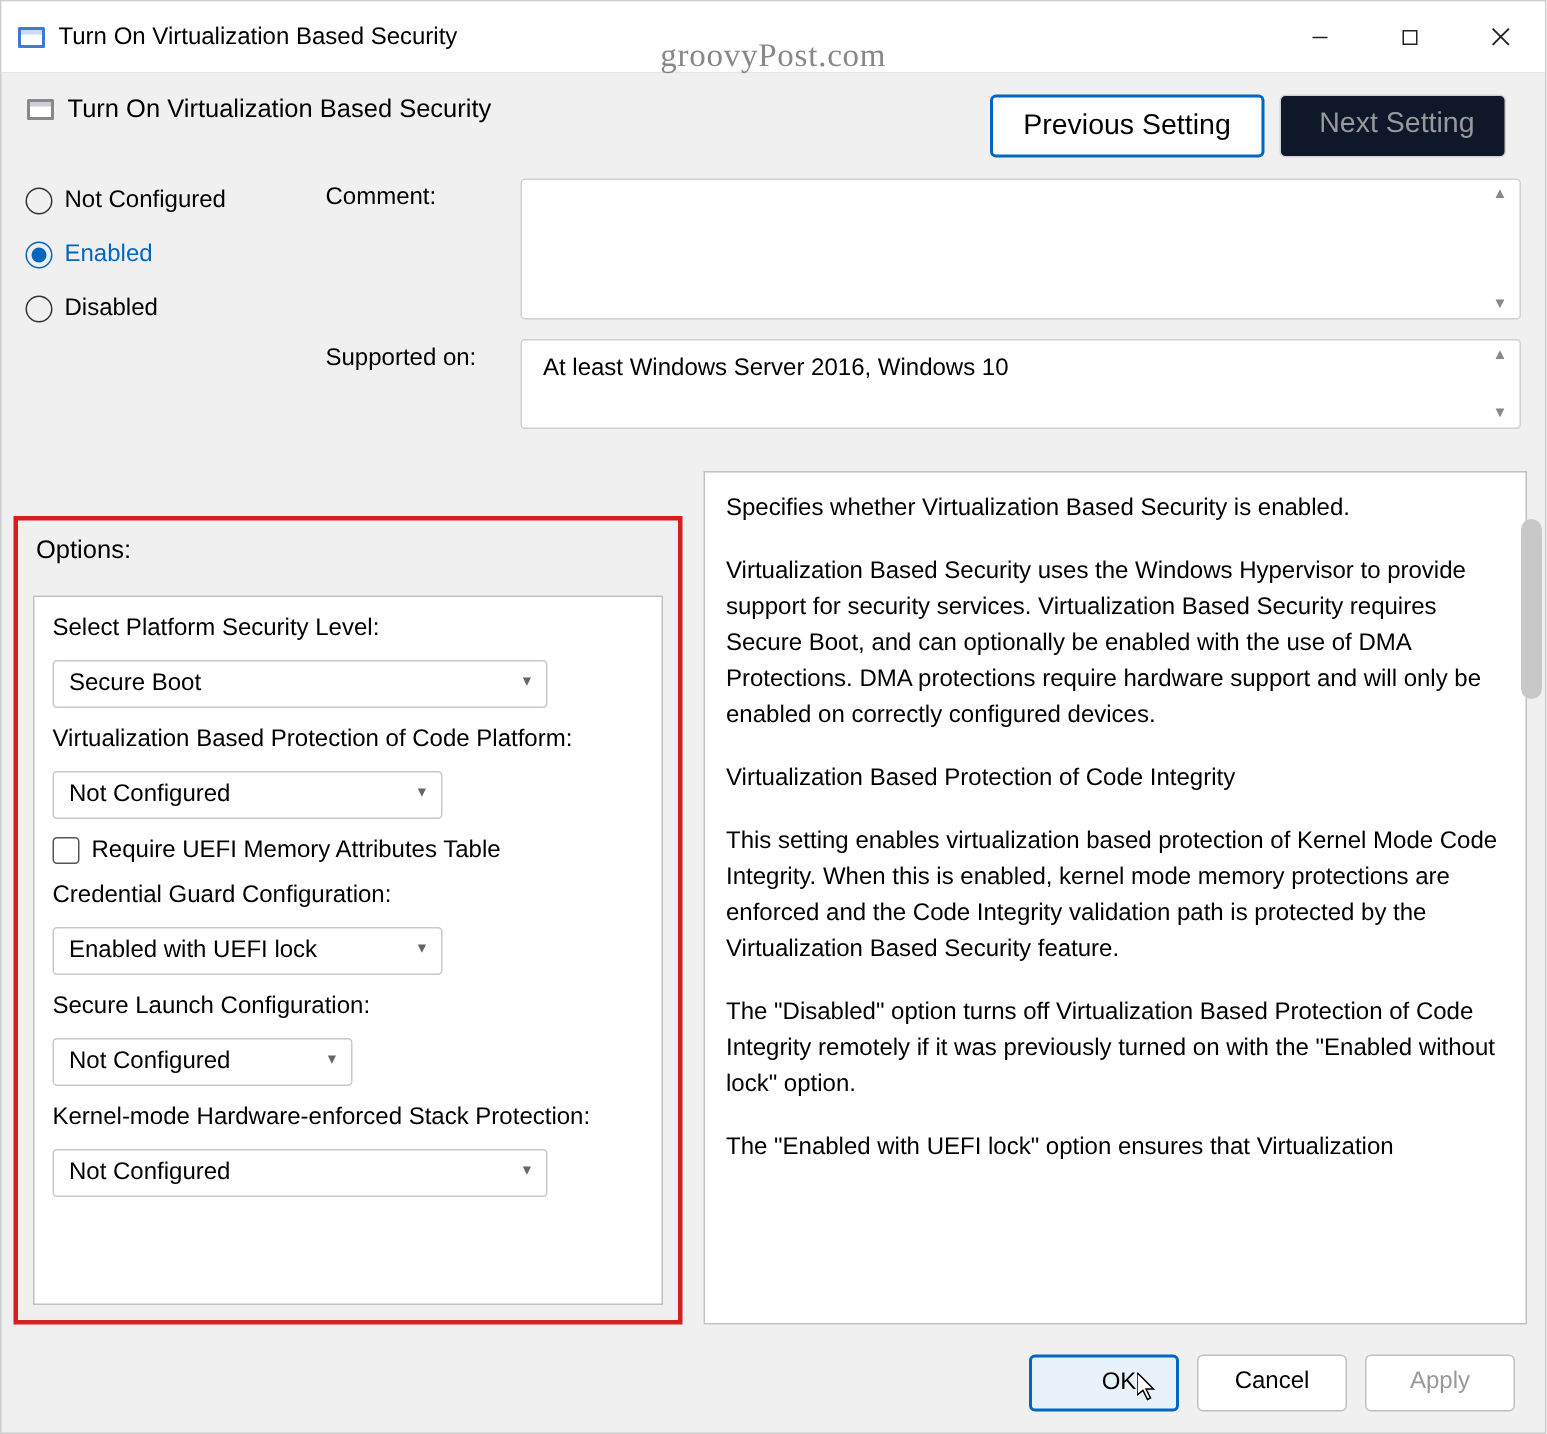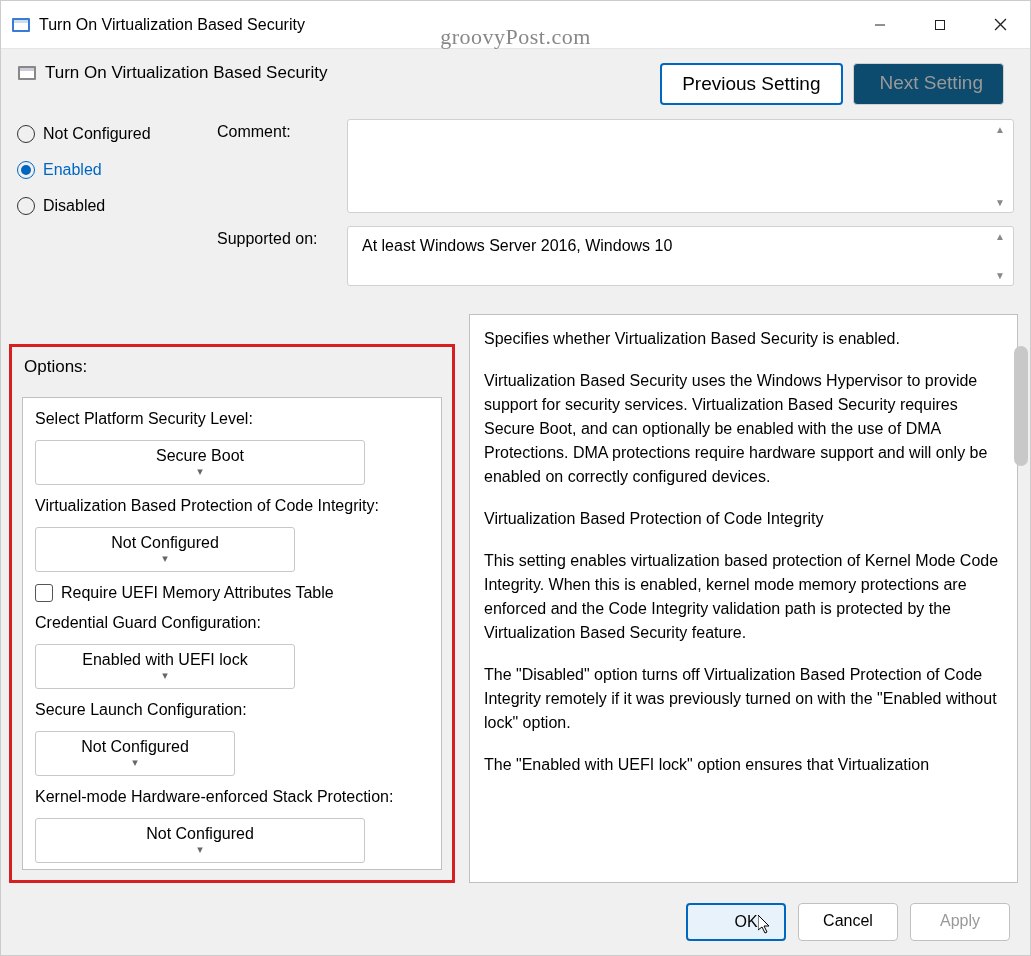--- a/index.html
+++ b/index.html
@@ -11,40 +11,40 @@
 .win-controls { display: flex; align-items: center; height: 100%; }
 .win-btn { width: 60px; height: 100%; display: flex; align-items: center; justify-content: center; }
 .watermark { position: absolute; top: 24px; left: 50%; transform: translateX(-50%); color: #888; font-size: 22px; letter-spacing: 0.5px; pointer-events: none; font-family: Georgia, serif; }
 .header { display: flex; align-items: flex-start; padding: 14px 16px 6px 16px; }
 .header-left { display: flex; align-items: center; gap: 8px; flex: 1; }
 .header-icon { width: 20px; height: 20px; }
 .header-title { font-size: 17px; }
 .nav-buttons { display: flex; gap: 10px; margin-right: 10px; }
 .btn { padding: 8px 20px; background: #fff; border: 1px solid #d0d0d0; border-radius: 4px; font-size: 19px; cursor: pointer; }
 .btn.primary { border: 2px solid #0067c0; }
-.btn.disabled { color: #999; background: #0c4a6e; cursor: default; padding-left: 26px; }
+.btn.disabled { color: #999; background: #0f172a; cursor: default; padding-left: 26px; }
 .config-row { display: flex; padding: 8px 16px 0 16px; }
 .radios { width: 200px; display: flex; flex-direction: column; gap: 18px; padding-top: 6px; }
 .radio-item { display: flex; align-items: center; gap: 8px; font-size: 16px; }
 .radio-circle { width: 18px; height: 18px; border: 1.5px solid #333; border-radius: 50%; display: flex; align-items: center; justify-content: center; }
 .radio-circle.checked { border-color: #0067c0; }
 .radio-dot { width: 10px; height: 10px; background: #0067c0; border-radius: 50%; }
 .radio-label.checked { color: #0067c0; }
 .comment-col { flex: 1; display: flex; flex-direction: column; gap: 13px; }
 .comment-row, .supported-row { display: flex; align-items: flex-start; gap: 10px; }
 .field-label { width: 120px; text-align: left; padding-top: 4px; font-size: 16px; }
 .textbox { flex: 1; background: #fff; border: 1px solid #d0d0d0; border-radius: 3px; min-height: 94px; position: relative; padding: 6px 22px 6px 10px; font-size: 16px; }
 .supportedbox { flex: 1; background: #fff; border: 1px solid #d0d0d0; border-radius: 3px; min-height: 60px; position: relative; padding: 10px 22px 10px 14px; font-size: 16px; }
 .spin-arrows { position: absolute; right: 4px; top: 4px; bottom: 4px; width: 14px; display: flex; flex-direction: column; justify-content: space-between; color: #888; font-size: 10px; }
 .panels { display: flex; padding: 18px 12px 8px 8px; gap: 14px; flex: 1; min-height: 0; position: relative; }
 .options-panel { width: 446px; border: 3px solid #d62020; padding: 10px 10px; display: flex; flex-direction: column; margin-top: 40px; }
 .options-title { font-size: 17px; margin-bottom: 20px; padding-left: 2px; }
 .options-box { border: 1px solid #c0c0c0; background: #fff; padding: 12px 12px; flex: 1; overflow: hidden; display: flex; flex-direction: column; gap: 12px; }
 .opt-label { font-size: 16px; }
-.select { display: flex; align-items: center; justify-content: space-between; border: 1px solid #c8c8c8; border-radius: 3px; padding: 6px 10px; background: #fff; font-size: 16px; cursor: pointer; flex-direction: column; }
+.select { display: flex; align-items: flex-start; justify-content: space-between; border: 1px solid #c8c8c8; border-radius: 3px; padding: 6px 10px; background: #fff; font-size: 16px; cursor: pointer; }
 .select .chev { color: #666; font-size: 11px; }
 .w1 { width: 330px; } .w2 { width: 260px; } .w3 { width: 200px; }
 .check-row { display: flex; align-items: center; gap: 8px; }
 .checkbox { width: 18px; height: 18px; border: 1.5px solid #555; border-radius: 3px; background: #fff; }
 .help-panel { flex: 1; display: flex; flex-direction: column; padding-top: 10px; }
 .help-title { font-size: 17px; margin-bottom: 20px; padding-left: 2px; }
 .help-box { border: 1px solid #c0c0c0; background: #fff; padding: 12px 14px; flex: 1; overflow: hidden; font-size: 16px; line-height: 1.5; }
 .help-box p { margin: 0 0 18px 0; }
 .scrollbar-outer { position: absolute; right: 2px; top: 60px; width: 14px; height: 120px; background: #c8c8c8; border-radius: 7px; }
 .bottom-bar { display: flex; justify-content: flex-end; gap: 12px; padding: 12px 20px 14px; }
@@ -146,21 +146,21 @@
   <div class="panels">
     <div class="options-panel">
       <div class="options-title">Options:</div>
       <div class="options-box">
         <div class="opt-label">Select Platform Security Level:</div>
         <div class="select w1">
             <span>Secure Boot</span>
             <span class="chev">▾</span>
           </div>
 
-        <div class="opt-label">Virtualization Based Protection of Code Integrity:</div>
+        <div class="opt-label">Virtualization Based Protection of Code Platform:</div>
         <div class="select w2">
             <span>Not Configured</span>
             <span class="chev">▾</span>
           </div>
 
         <div class="check-row">
           <span class="checkbox"></span>
           <span>Require UEFI Memory Attributes Table</span>
         </div>
 

